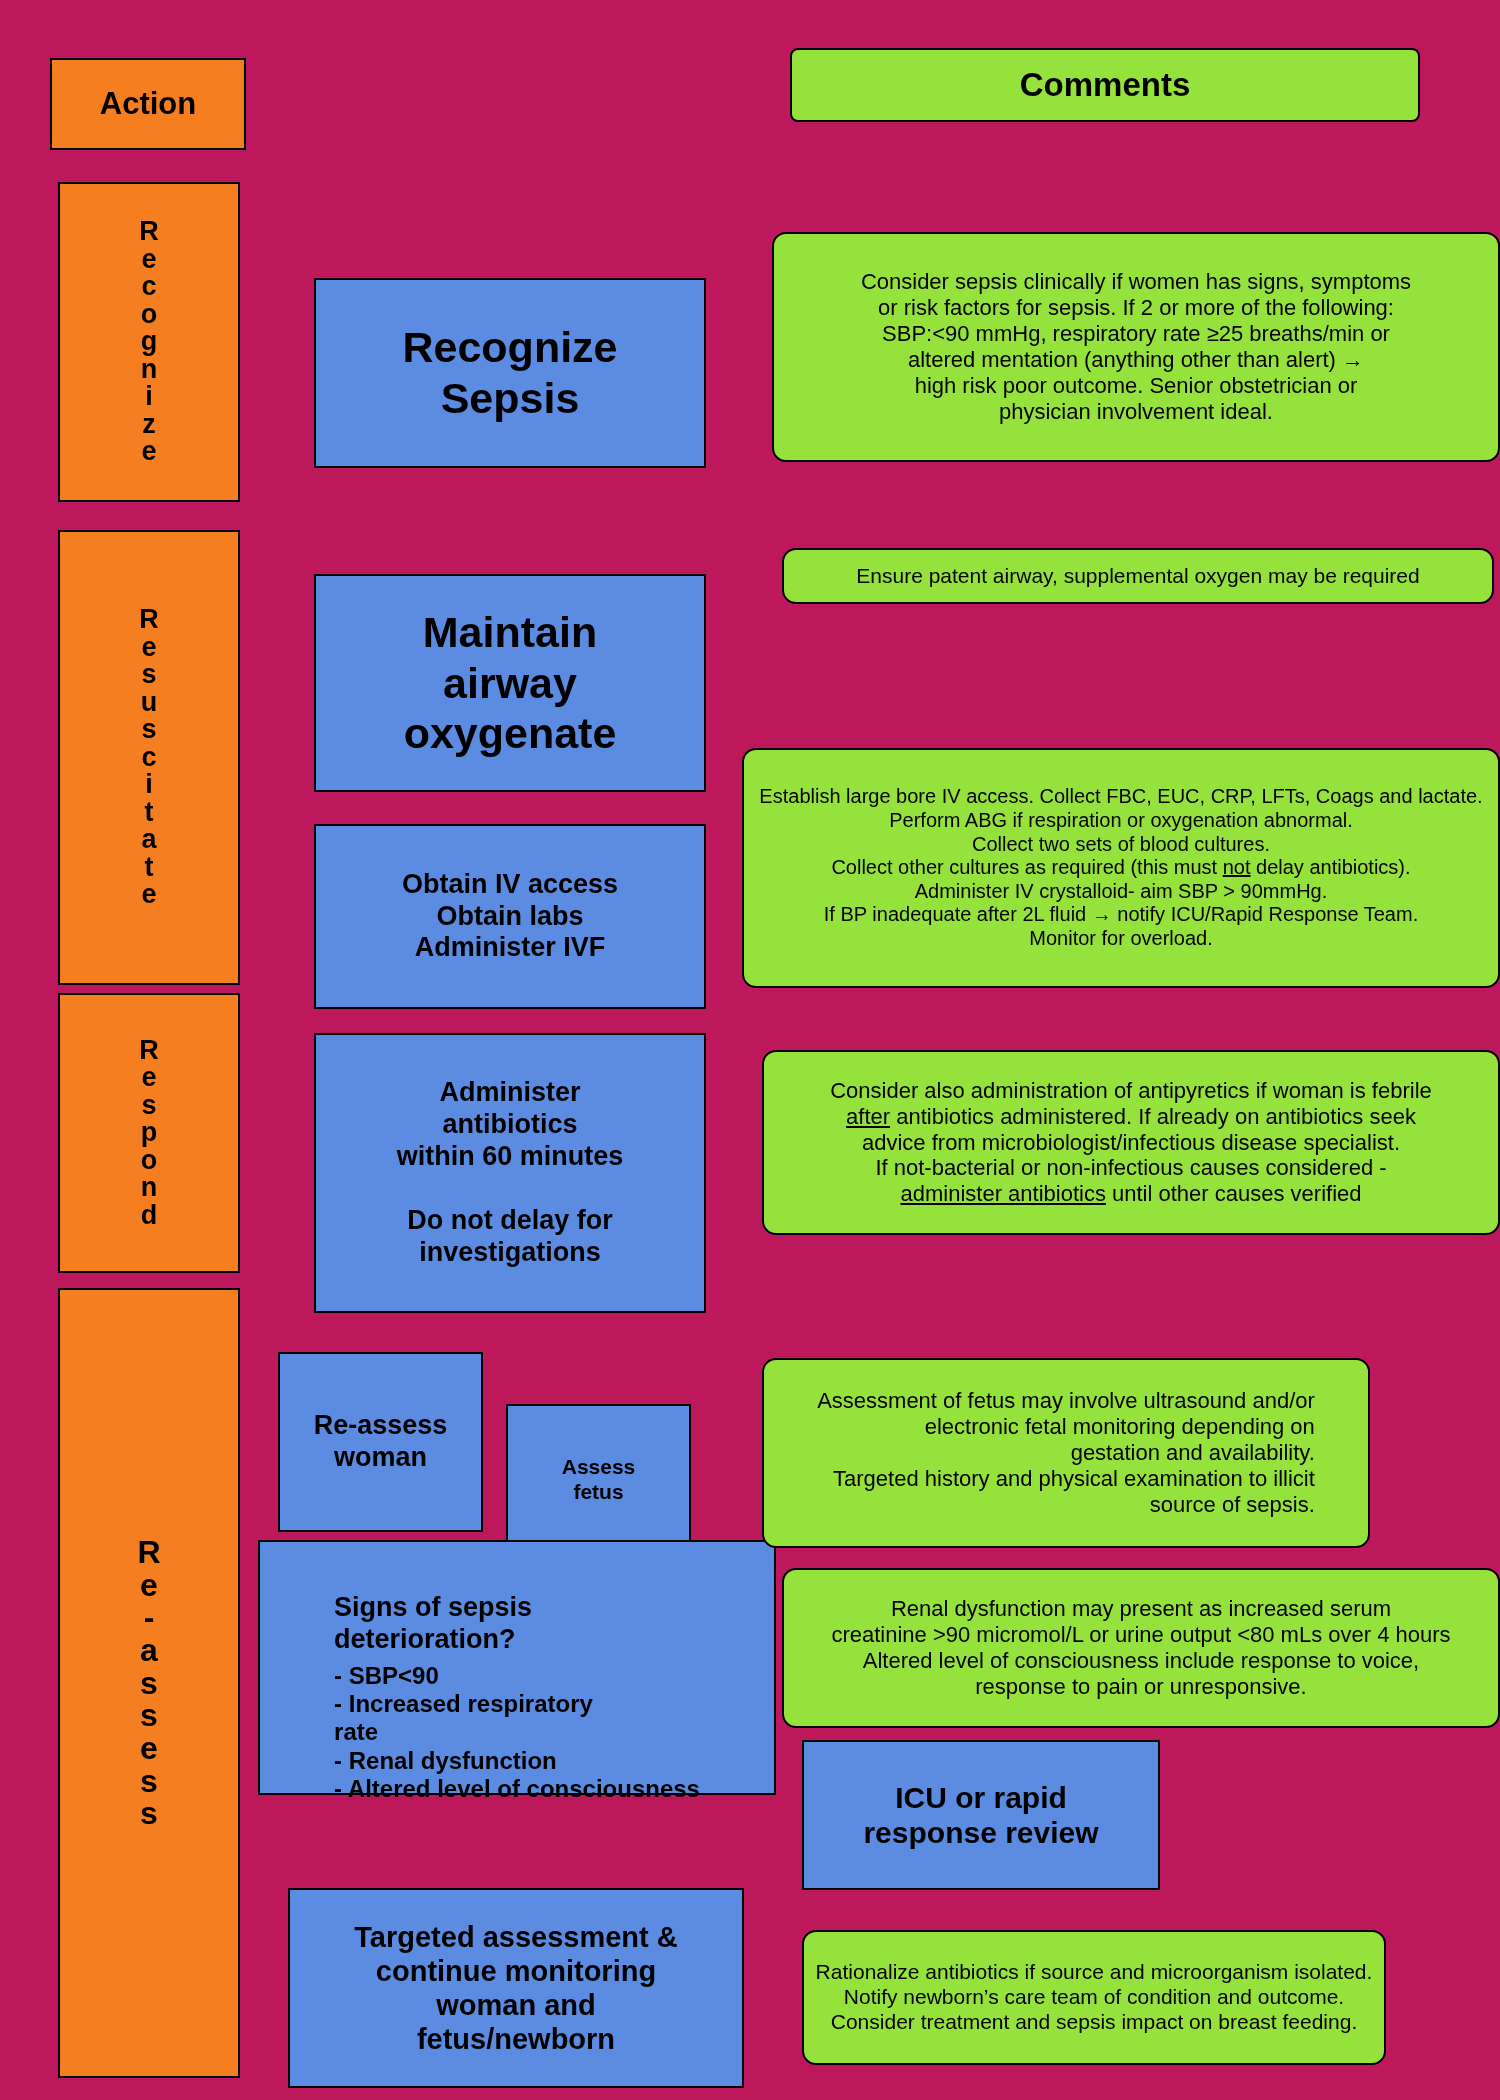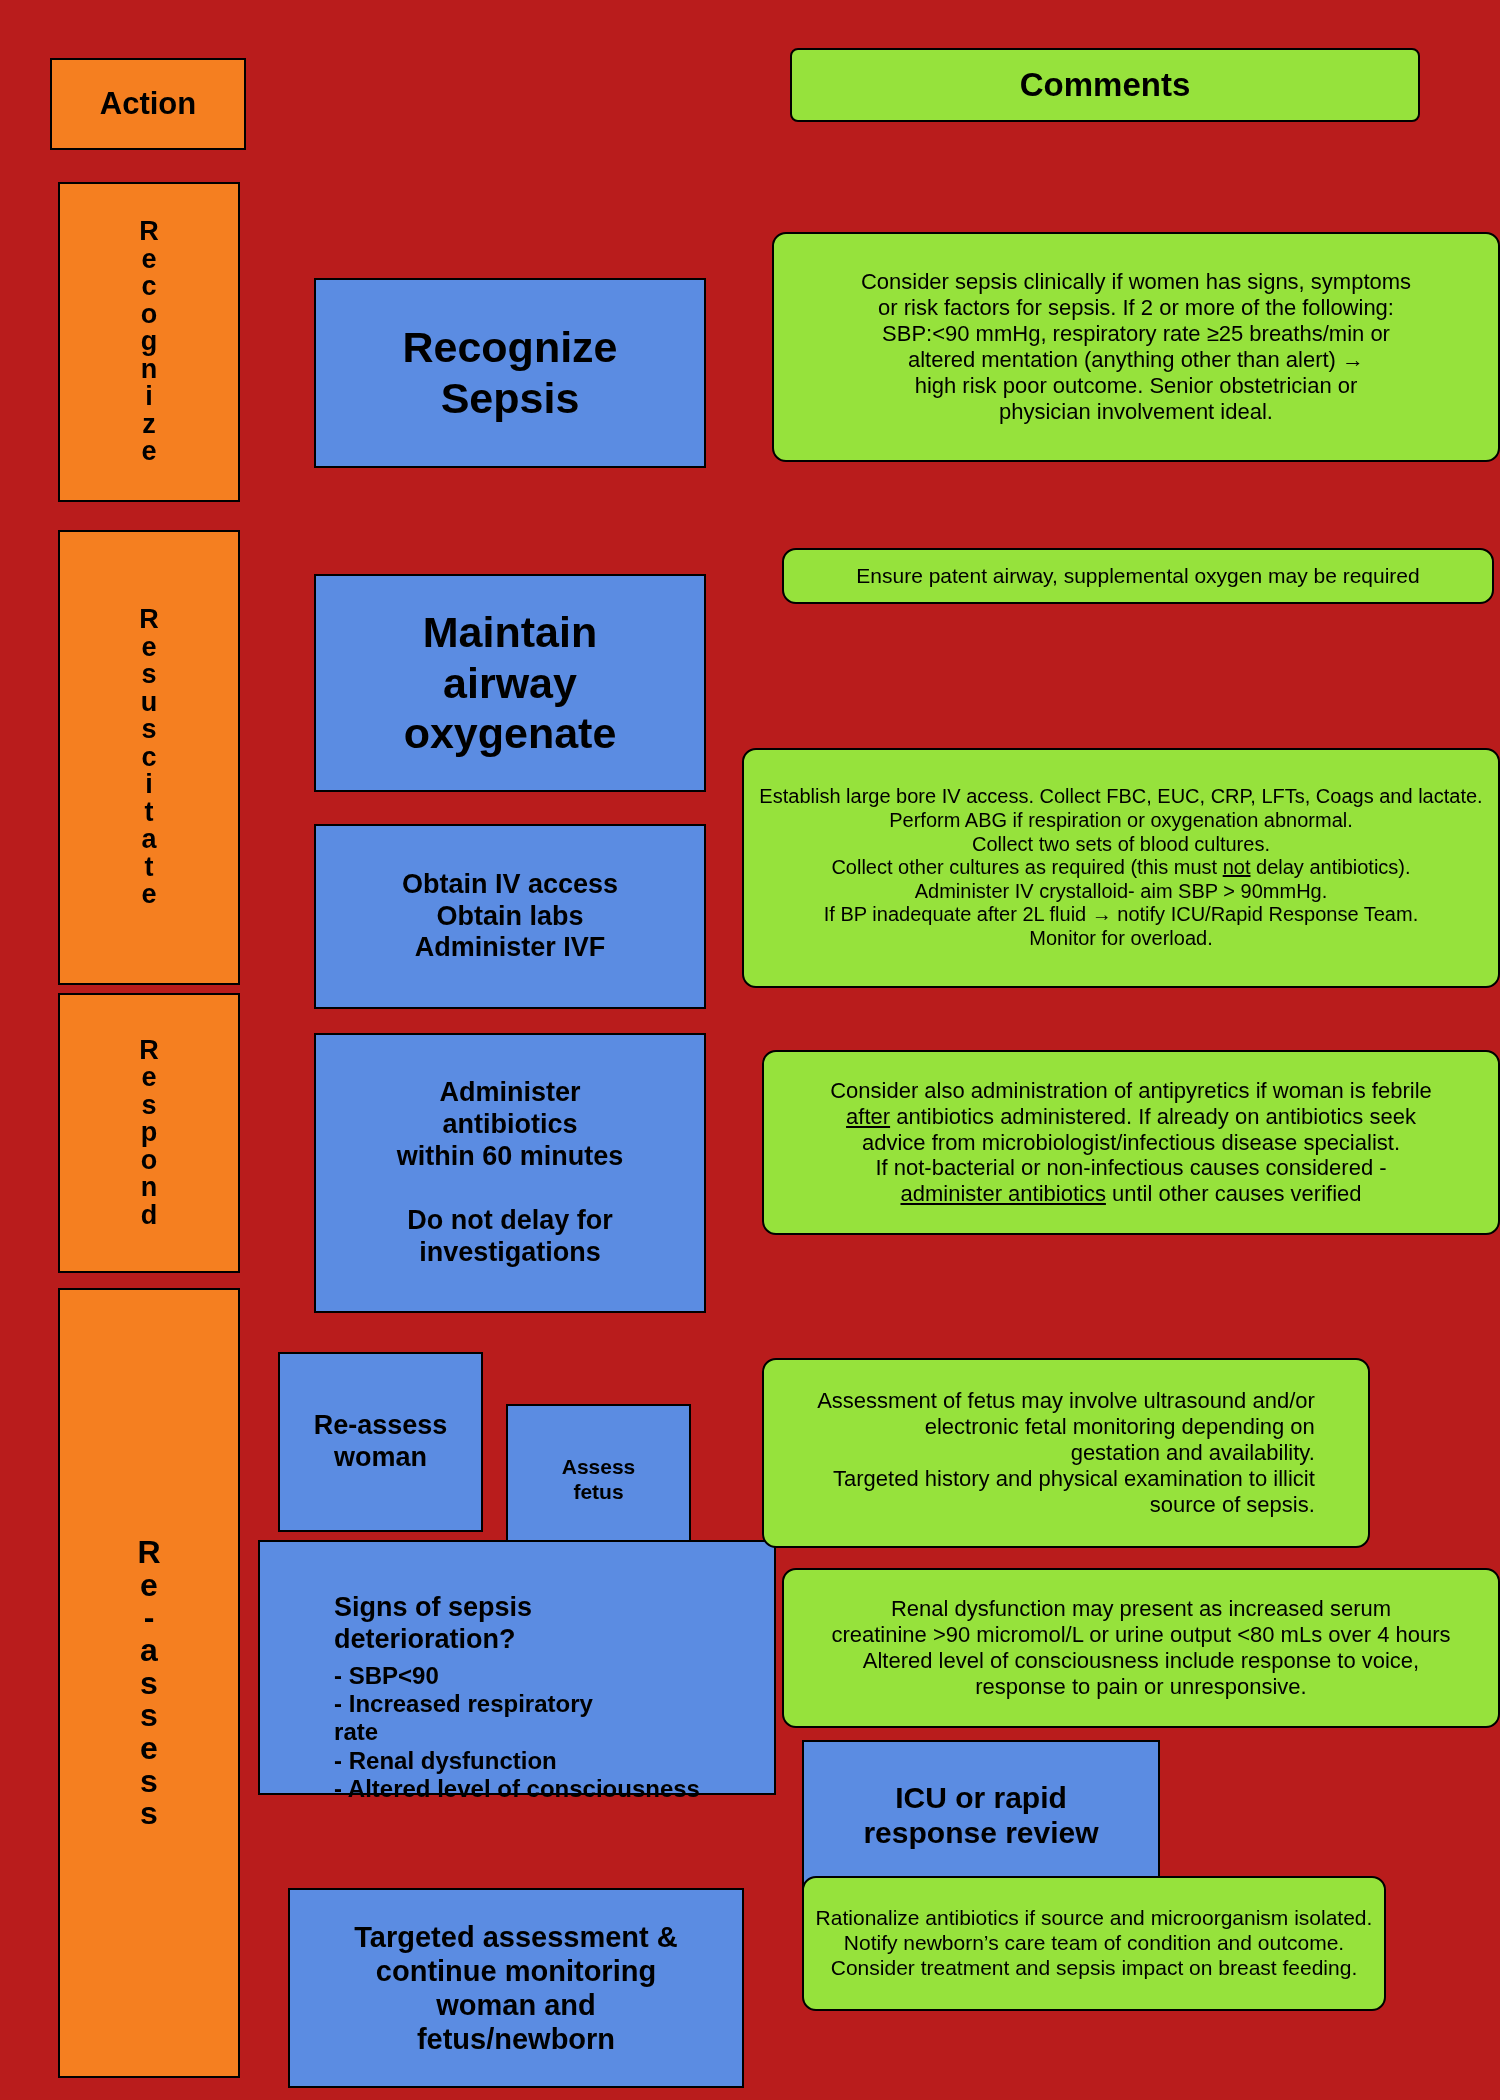--- a/index.html
+++ b/index.html
@@ -5,21 +5,21 @@
   * { box-sizing: border-box; }
   html, body {
     margin: 0; padding: 0;
     background: #ffffff;
     font-family: "Liberation Sans", sans-serif;
   }
   #page {
     position: relative;
     width: 1500px;
     height: 2100px;
-    background: #b91c1c;
+    background: #be185d;
     overflow: hidden;
   }
 
   
   .box {
     position: absolute;
     border: 2px solid #000000;
     display: flex;
     align-items: center;
     justify-content: center;
@@ -79,21 +79,21 @@
   .b-icu       { left: 802px; top: 1700px; width: 358px; height: 150px; font-size: 30px; }
   .b-targeted  { left: 288px; top: 1848px; width: 456px; height: 200px; font-size: 29px; }
 
   
   .g-recognize { left: 772px; top: 192px;  width: 728px; height: 230px; font-size: 22px; }
   .g-airway    { left: 782px; top: 548px;  width: 712px; height: 56px;  font-size: 21px; }
   .g-ivaccess  { left: 742px; top: 748px;  width: 758px; height: 240px; font-size: 20px; }
   .g-abx       { left: 762px; top: 1050px; width: 738px; height: 185px; font-size: 22px; }
   .g-fetus     { left: 762px; top: 1318px; width: 608px; height: 190px; font-size: 22px; text-align: right; }
   .g-renal     { left: 782px; top: 1528px; width: 718px; height: 160px; font-size: 22px; }
-  .g-rationalize { left: 802px; top: 1836px; width: 584px; height: 135px; font-size: 21px; }
+  .g-rationalize { left: 802px; top: 1890px; width: 584px; height: 135px; font-size: 21px; }
 
   .lines { white-space: pre-line; margin-top: 40px; }
   .u { text-decoration: underline; }
   .signs-title { font-size: 27px; font-weight: bold; display:block; margin-bottom: 6px; }
   .signs-list { font-size: 24px; font-weight: bold; white-space: pre-line; display:block; }
 </style>
 </head>
 <body>
 
 <div id="page">

